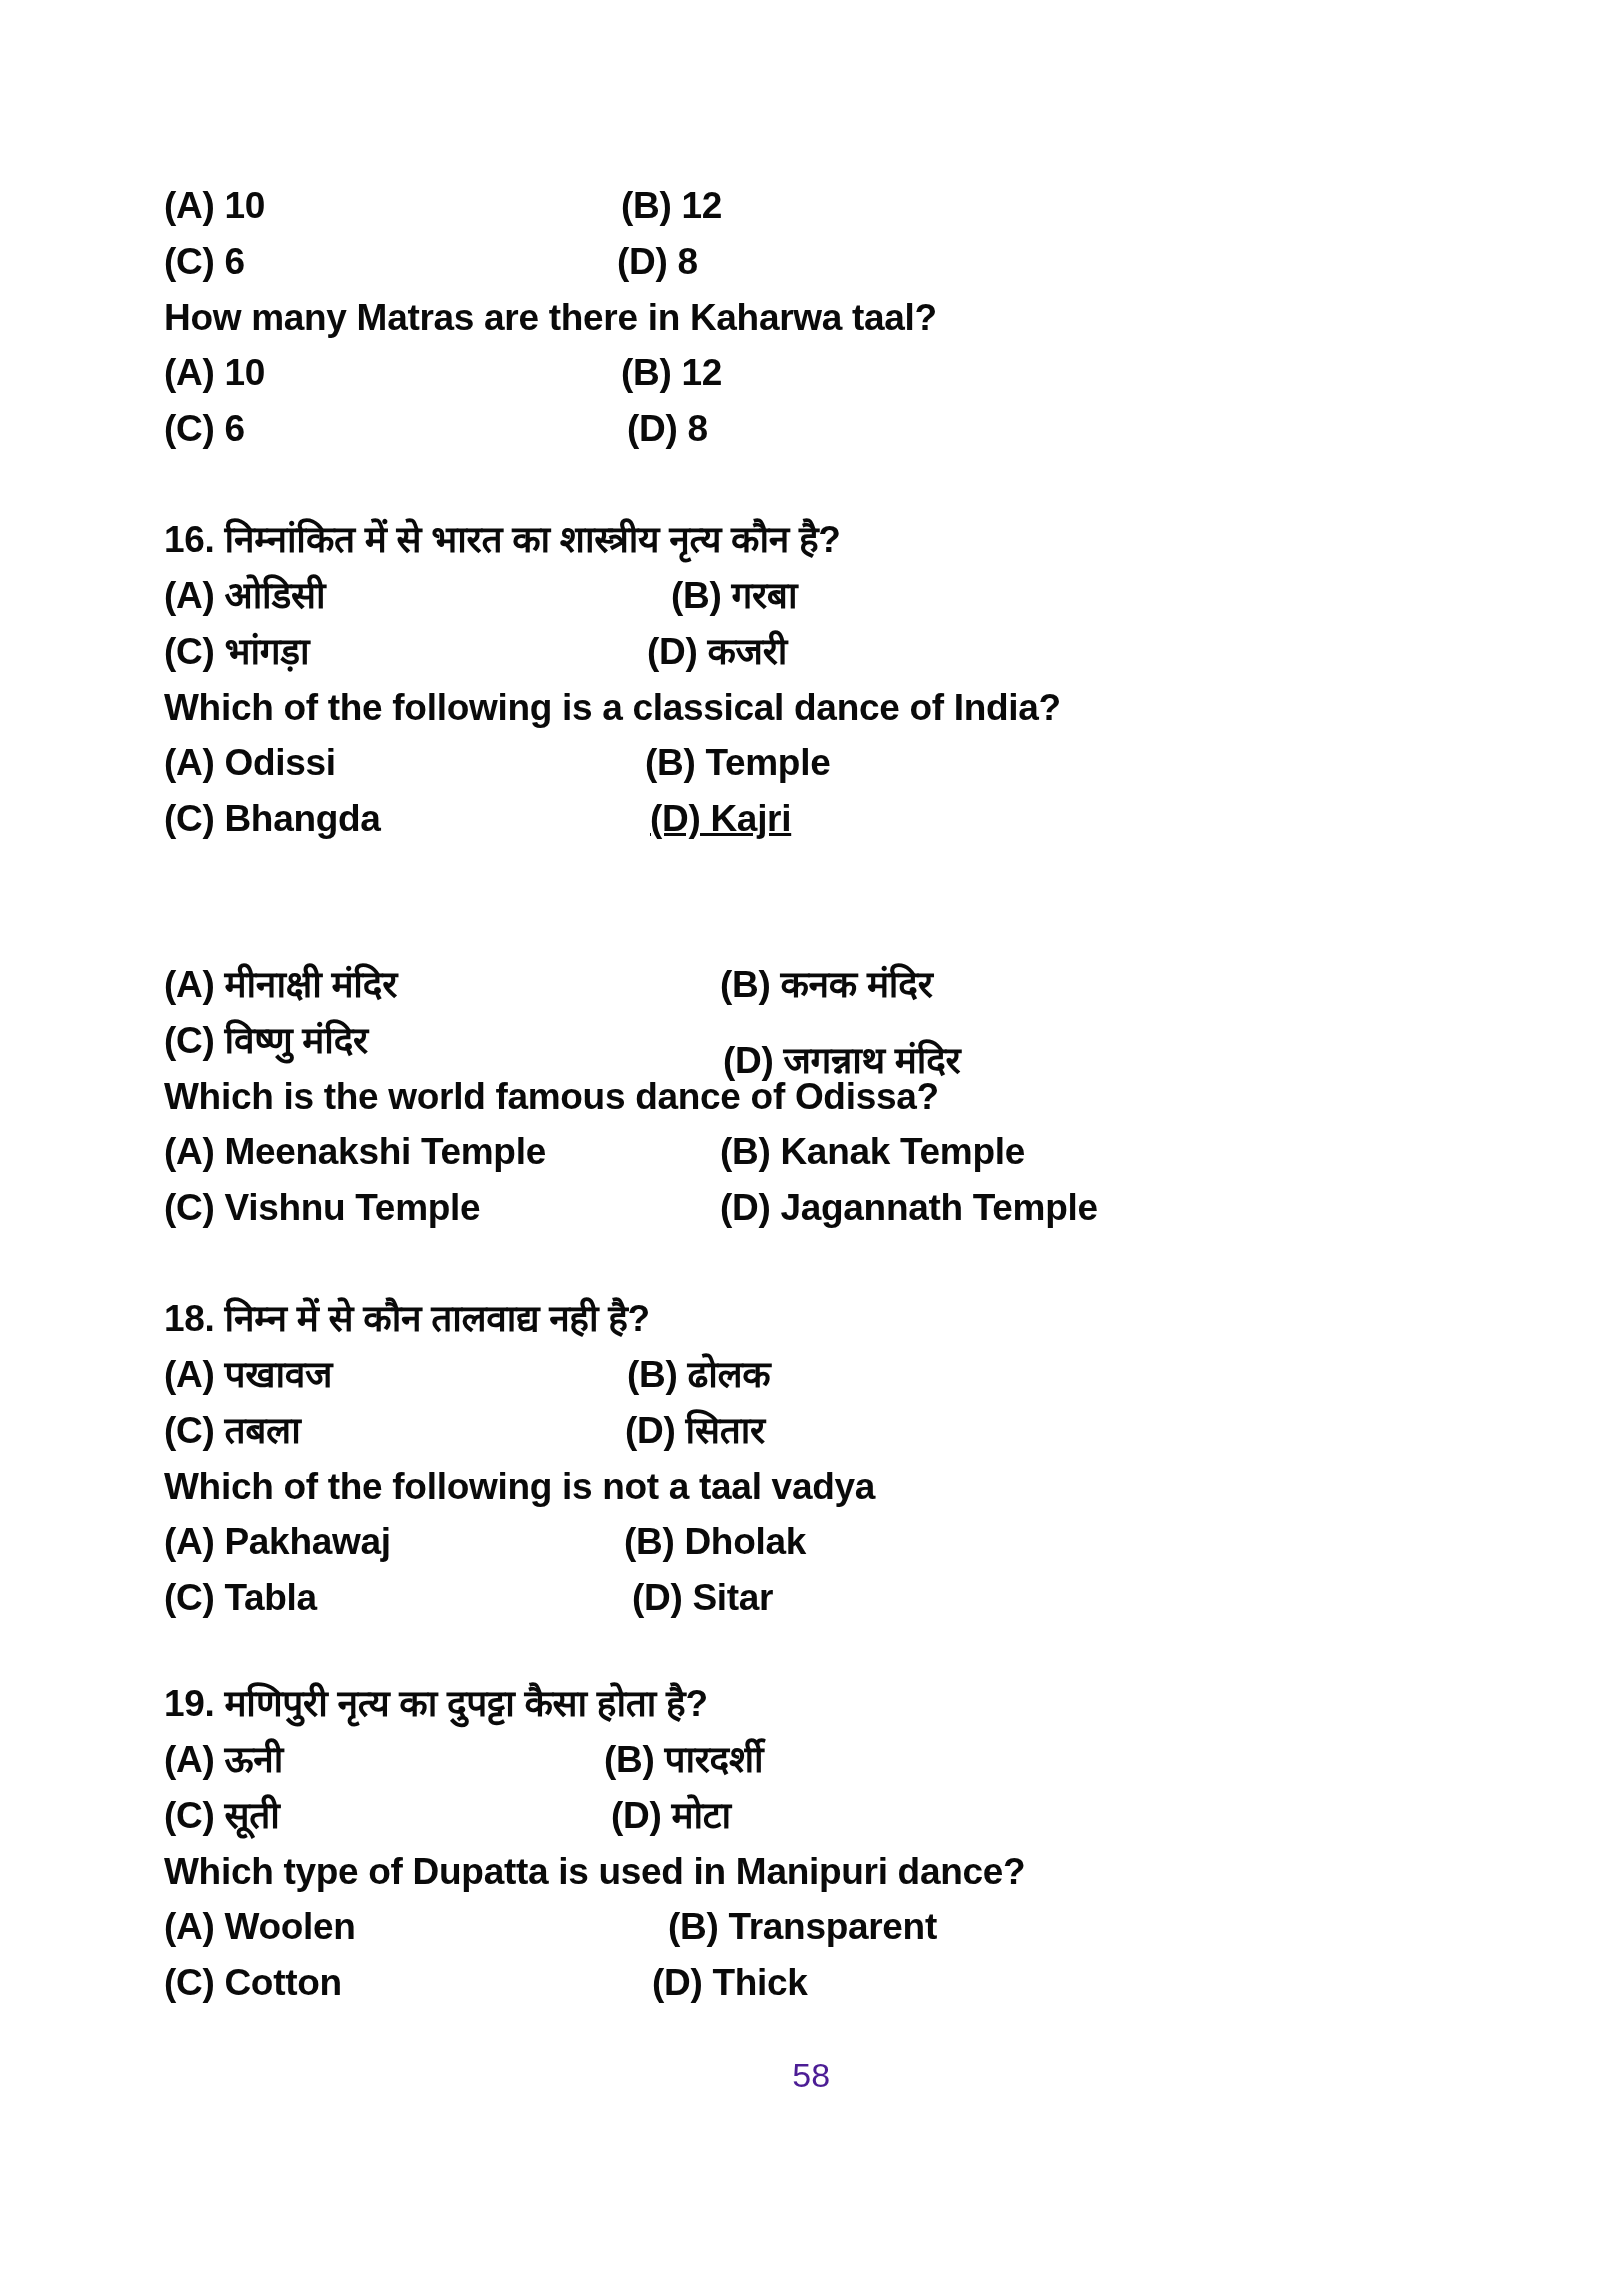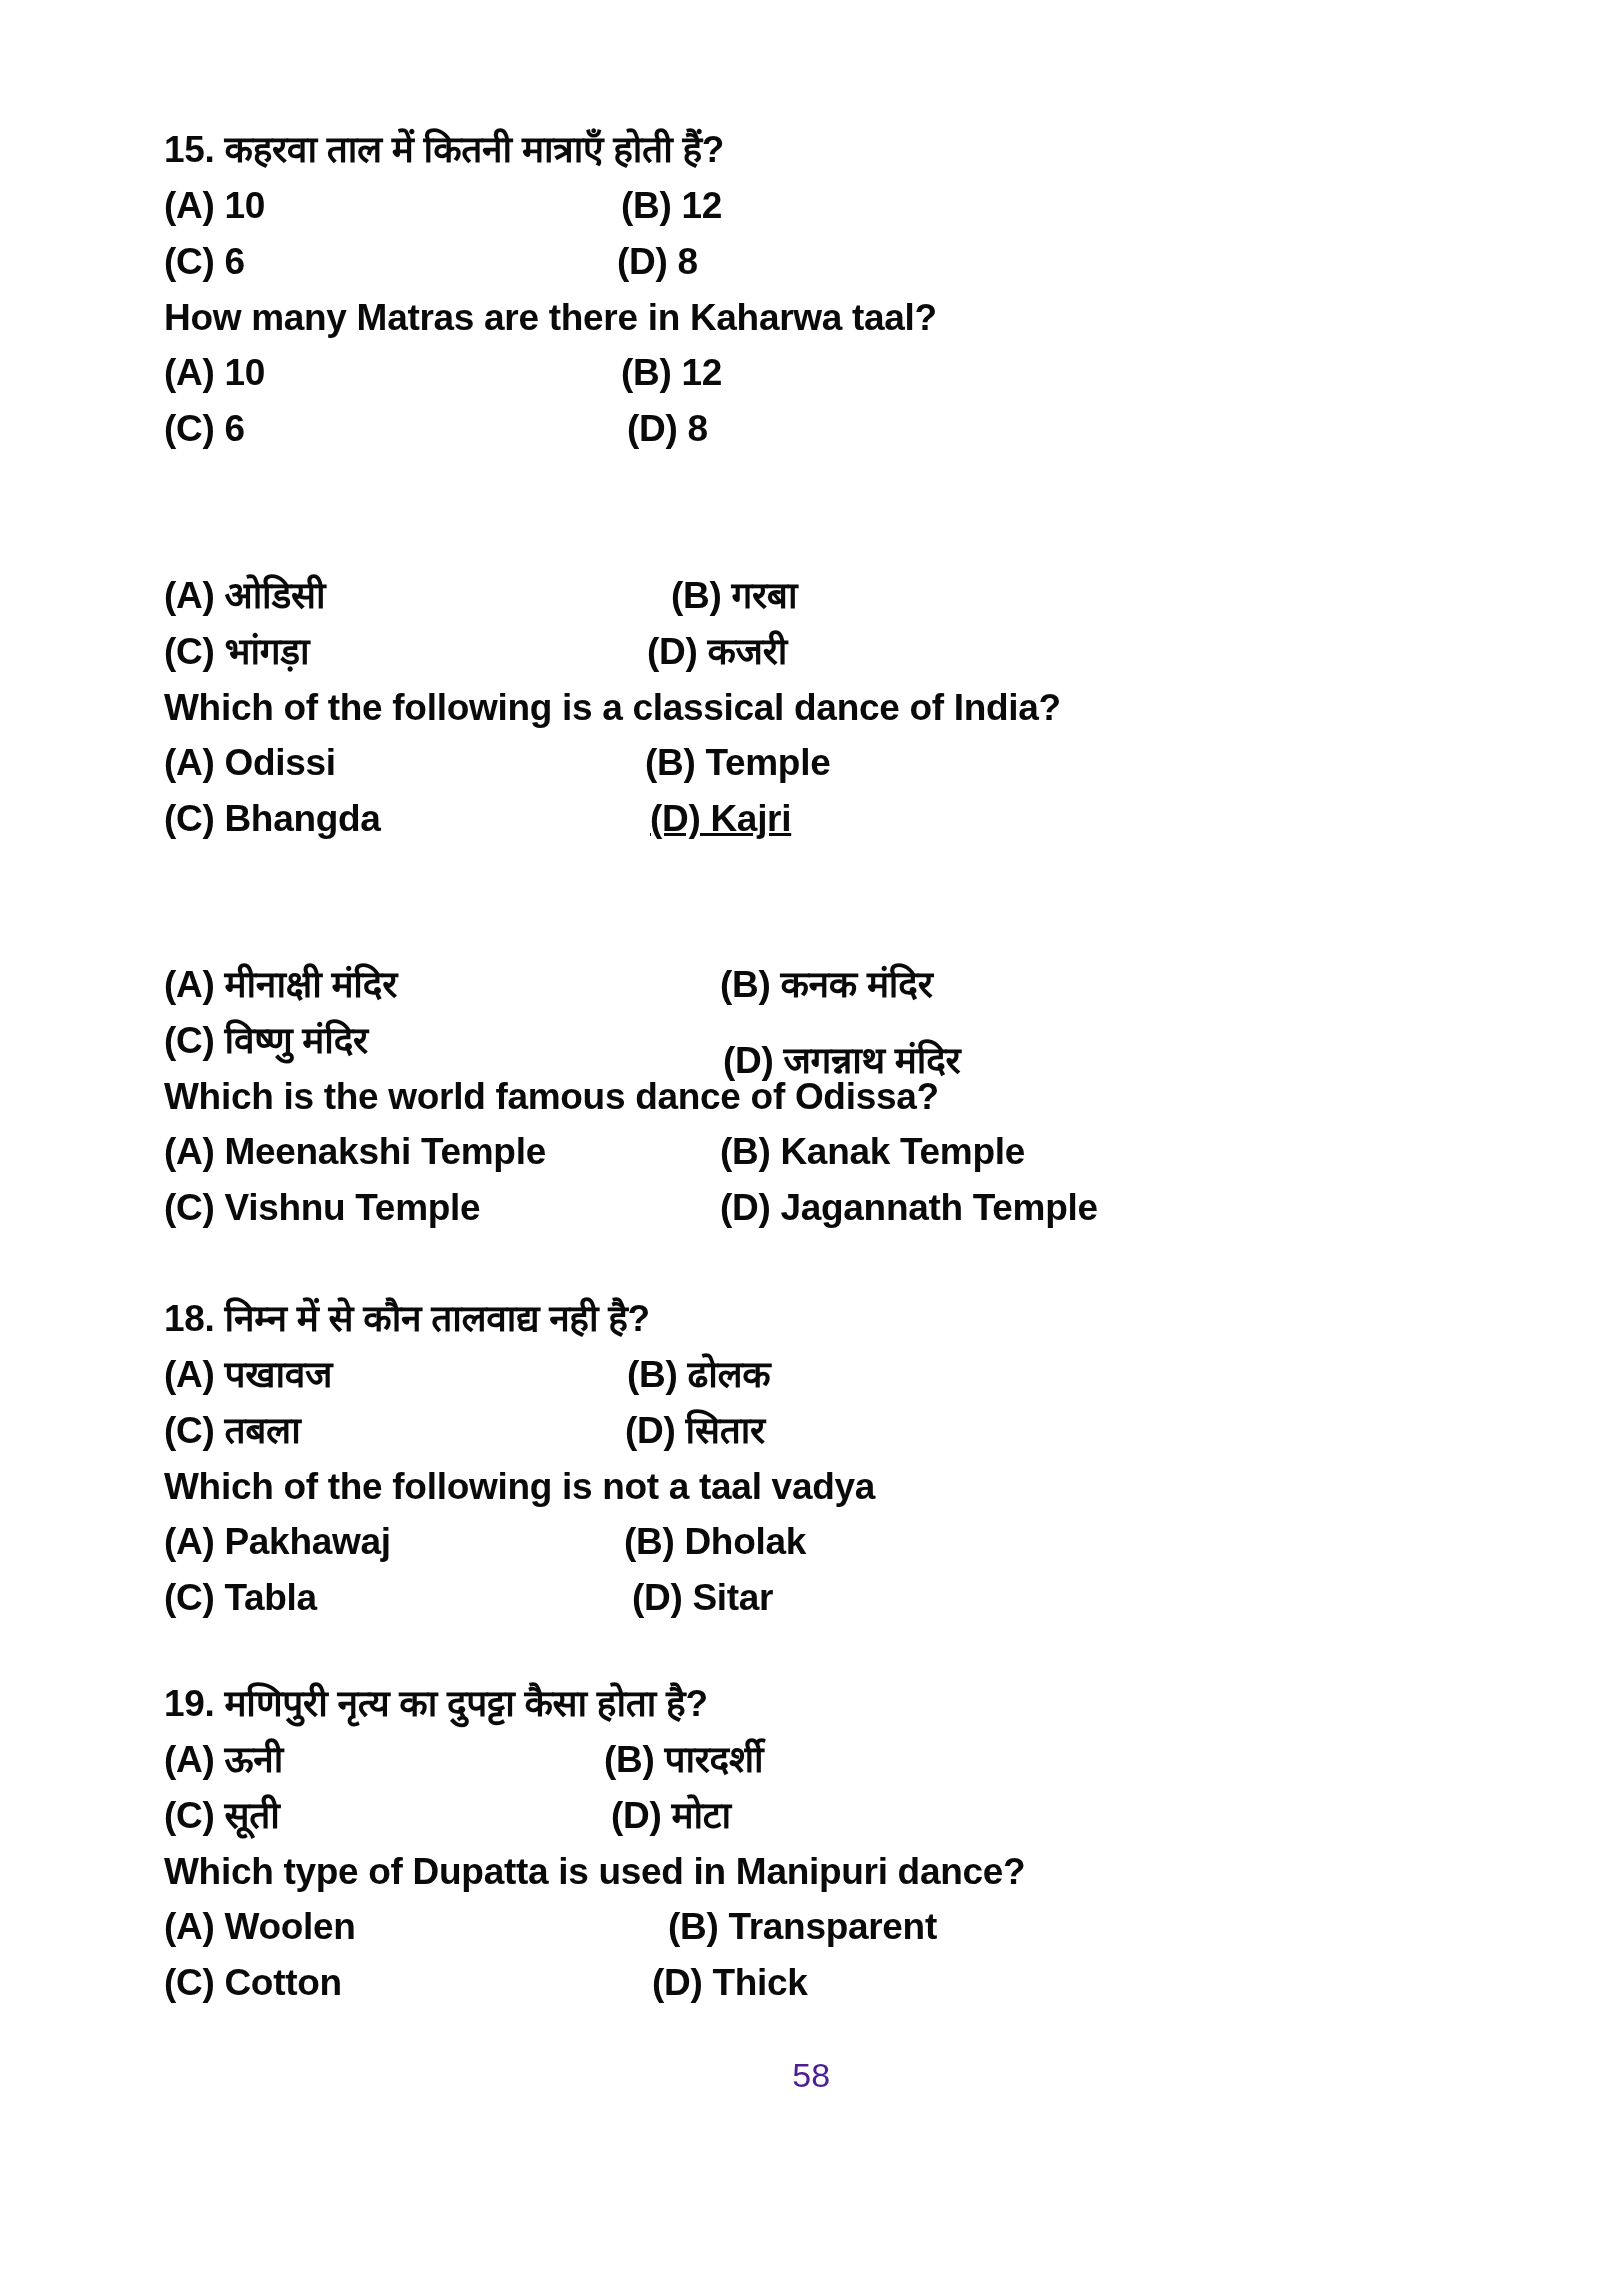--- a/index.html
+++ b/index.html
@@ -16,33 +16,33 @@
                  font-size:34px; font-weight:normal; font-family:"Liberation Sans", sans-serif;
                  color:#4c1d95; line-height:43px;padding-left:11px; }
   .page-number span { position:relative; left:-9.8px; }
 </style>
 </head>
 <body>
 
 <div class="page">
 
   <div class="qblock" style="top:122px;">
-    <div class="line l0 left">15. कहरवा ताल में कितनी मात्राएँ होती हैं?</div>
     <div class="line l1 left">(A) 10</div>
     <div class="line l1" style="left:621px;">(B) 12</div>
     <div class="line l2 left">(C) 6</div>
     <div class="line l2" style="left:617px;">(D) 8</div>
     <div class="line l3 left">How many Matras are there in Kaharwa taal?</div>
     <div class="line l4 left">(A) 10</div>
     <div class="line l4" style="left:621px;">(B) 12</div>
     <div class="line l5 left">(C) 6</div>
     <div class="line l5" style="left:627px;">(D) 8</div>
   </div>
 
   <div class="qblock" style="top:512px;">
+    <div class="line l0 left">16. निम्नांकित में से भारत का शास्त्रीय नृत्य कौन है?</div>
     <div class="line l1 left">(A) ओडिसी</div>
     <div class="line l1" style="left:645px;margin-left:26px;">(B) गरबा</div>
     <div class="line l2 left">(C) भांगड़ा</div>
     <div class="line l2" style="left:647px;">(D) कजरी</div>
     <div class="line l3 left">Which of the following is a classical dance of India?</div>
     <div class="line l4 left">(A) Odissi</div>
     <div class="line l4" style="left:645px;">(B) Temple</div>
     <div class="line l5 left">(C) Bhangda</div>
     <div class="line l5" style="left:650px;text-decoration:underline;">(D) Kajri</div>
   </div>

